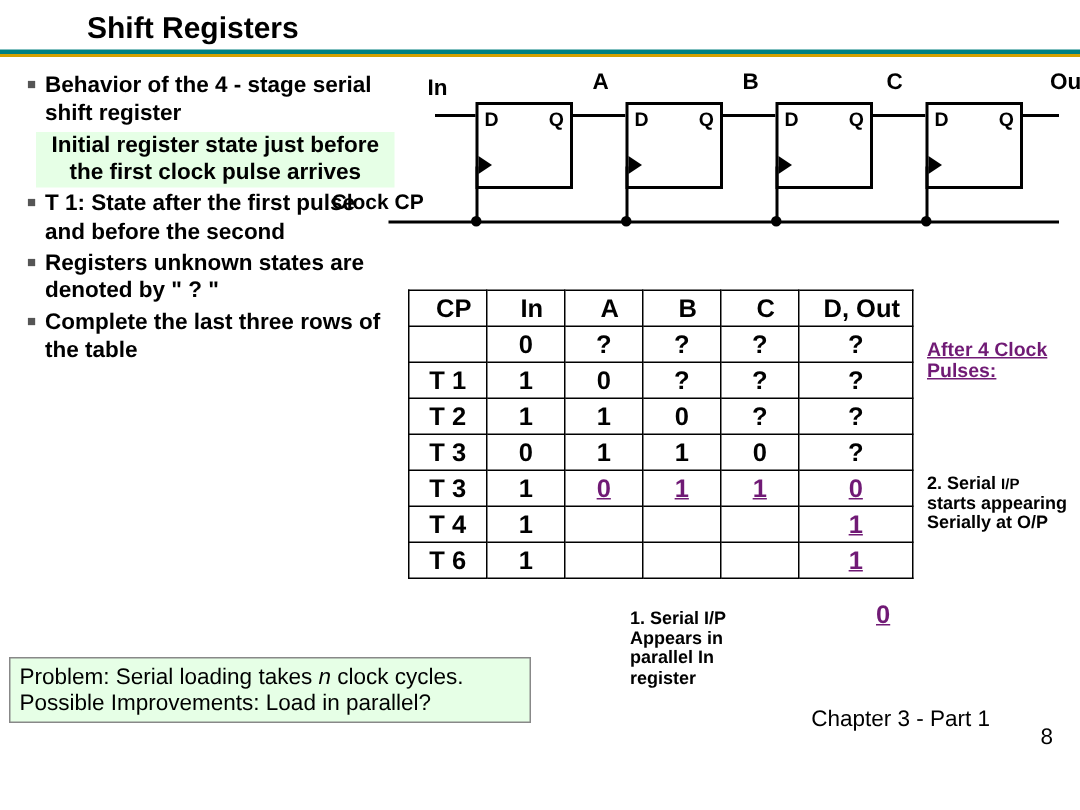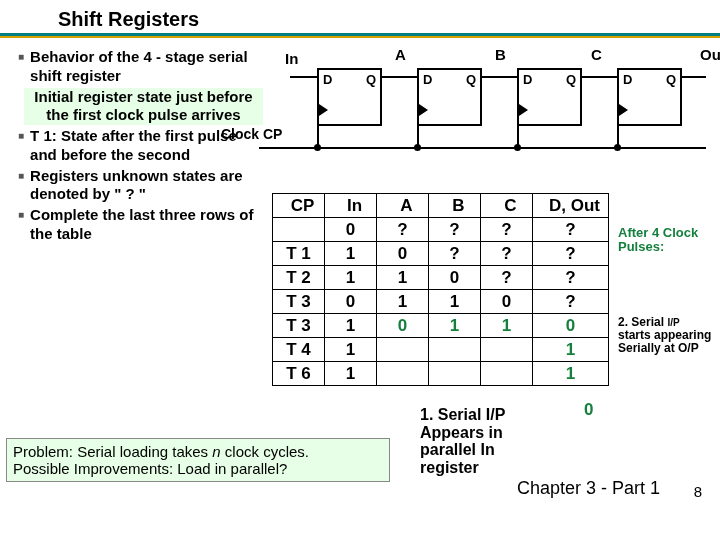--- a/index.html
+++ b/index.html
@@ -18,23 +18,23 @@
   .ff .d { position: absolute; left: 4px; top: 2px; font-size: 13px; font-weight: bold; }
   .ff .q { position: absolute; right: 4px; top: 2px; font-size: 13px; font-weight: bold; }
   .ff .tri { position: absolute; left: 0; bottom: 8px; width: 0; height: 0; border-top: 6px solid transparent; border-bottom: 6px solid transparent; border-left: 9px solid #000; }
   .wire-h { position: absolute; height: 2px; background: #000; }
   .wire-v { position: absolute; width: 2px; background: #000; }
   .dot { position: absolute; width: 7px; height: 7px; background: #000; border-radius: 50%; }
   .table { position: absolute; left: 272px; top: 155px; border-collapse: collapse; }
   .table td, .table th { border: 1px solid #000; padding: 1px 8px; font-size: 17px; font-weight: bold; text-align: center; min-width: 52px; height: 24px; }
   .table th { font-size: 17px; padding-left: 16px; }
   .side-notes { position: absolute; left: 618px; font-size: 13px; font-weight: bold; line-height: 1.1; }
-  .red { color: #15803d; }
+  .red { color: #701a75; text-decoration: underline; }
   .box-note { position: absolute; background: #e6ffe6; border: 1px solid #888; padding: 4px 6px; font-size: 15px; }
-  .small-note { position: absolute; font-size: 16px; font-weight: bold; line-height: 1.1; }
+  .small-note { position: absolute; font-size: 12px; font-weight: bold; line-height: 1.1; }
   .tiny { font-size: 10px; }
 </style>
 </head>
 <body>
 
 <div class="title">Shift Registers</div>
 <div class="rule-green"></div>
 <div class="rule-orange"></div>
 
 <div class="content">
@@ -180,20 +180,20 @@
   <div class="side-notes" style="top:188px; width:90px">
     <span class="red">After 4 Clock Pulses:</span>
   </div>
   <div class="side-notes" style="top:278px; width:95px; font-size:12px">
     <span>2. Serial</span> <span class="tiny">I/P</span><br>
     <span>starts appearing Serially at O/P</span>
   </div>
 
   <div class="small-note" style="left:420px; top:368px; width:90px">1. Serial I/P Appears in parallel In register</div>
 
-  <div class="box-note" style="left:6px; top:400px; width:384px">
+  <div class="box-note" style="left:6px; top:400px; width:348px">
     <span>Problem: Serial loading takes </span><i>n</i><span> clock cycles.</span><br>
     <span>Possible Improvements: Load in parallel?</span>
   </div>
 
-  <div style="position:absolute; right:60px; bottom:9px; font-size:18px">Chapter 3 - Part 1</div>
+  <div style="position:absolute; right:60px; bottom:20px; font-size:15px">Chapter 3 - Part 1</div>
   <div style="position:absolute; right:18px; bottom:8px; font-size:15px">8</div>
 </div>
 
 </body></html>

